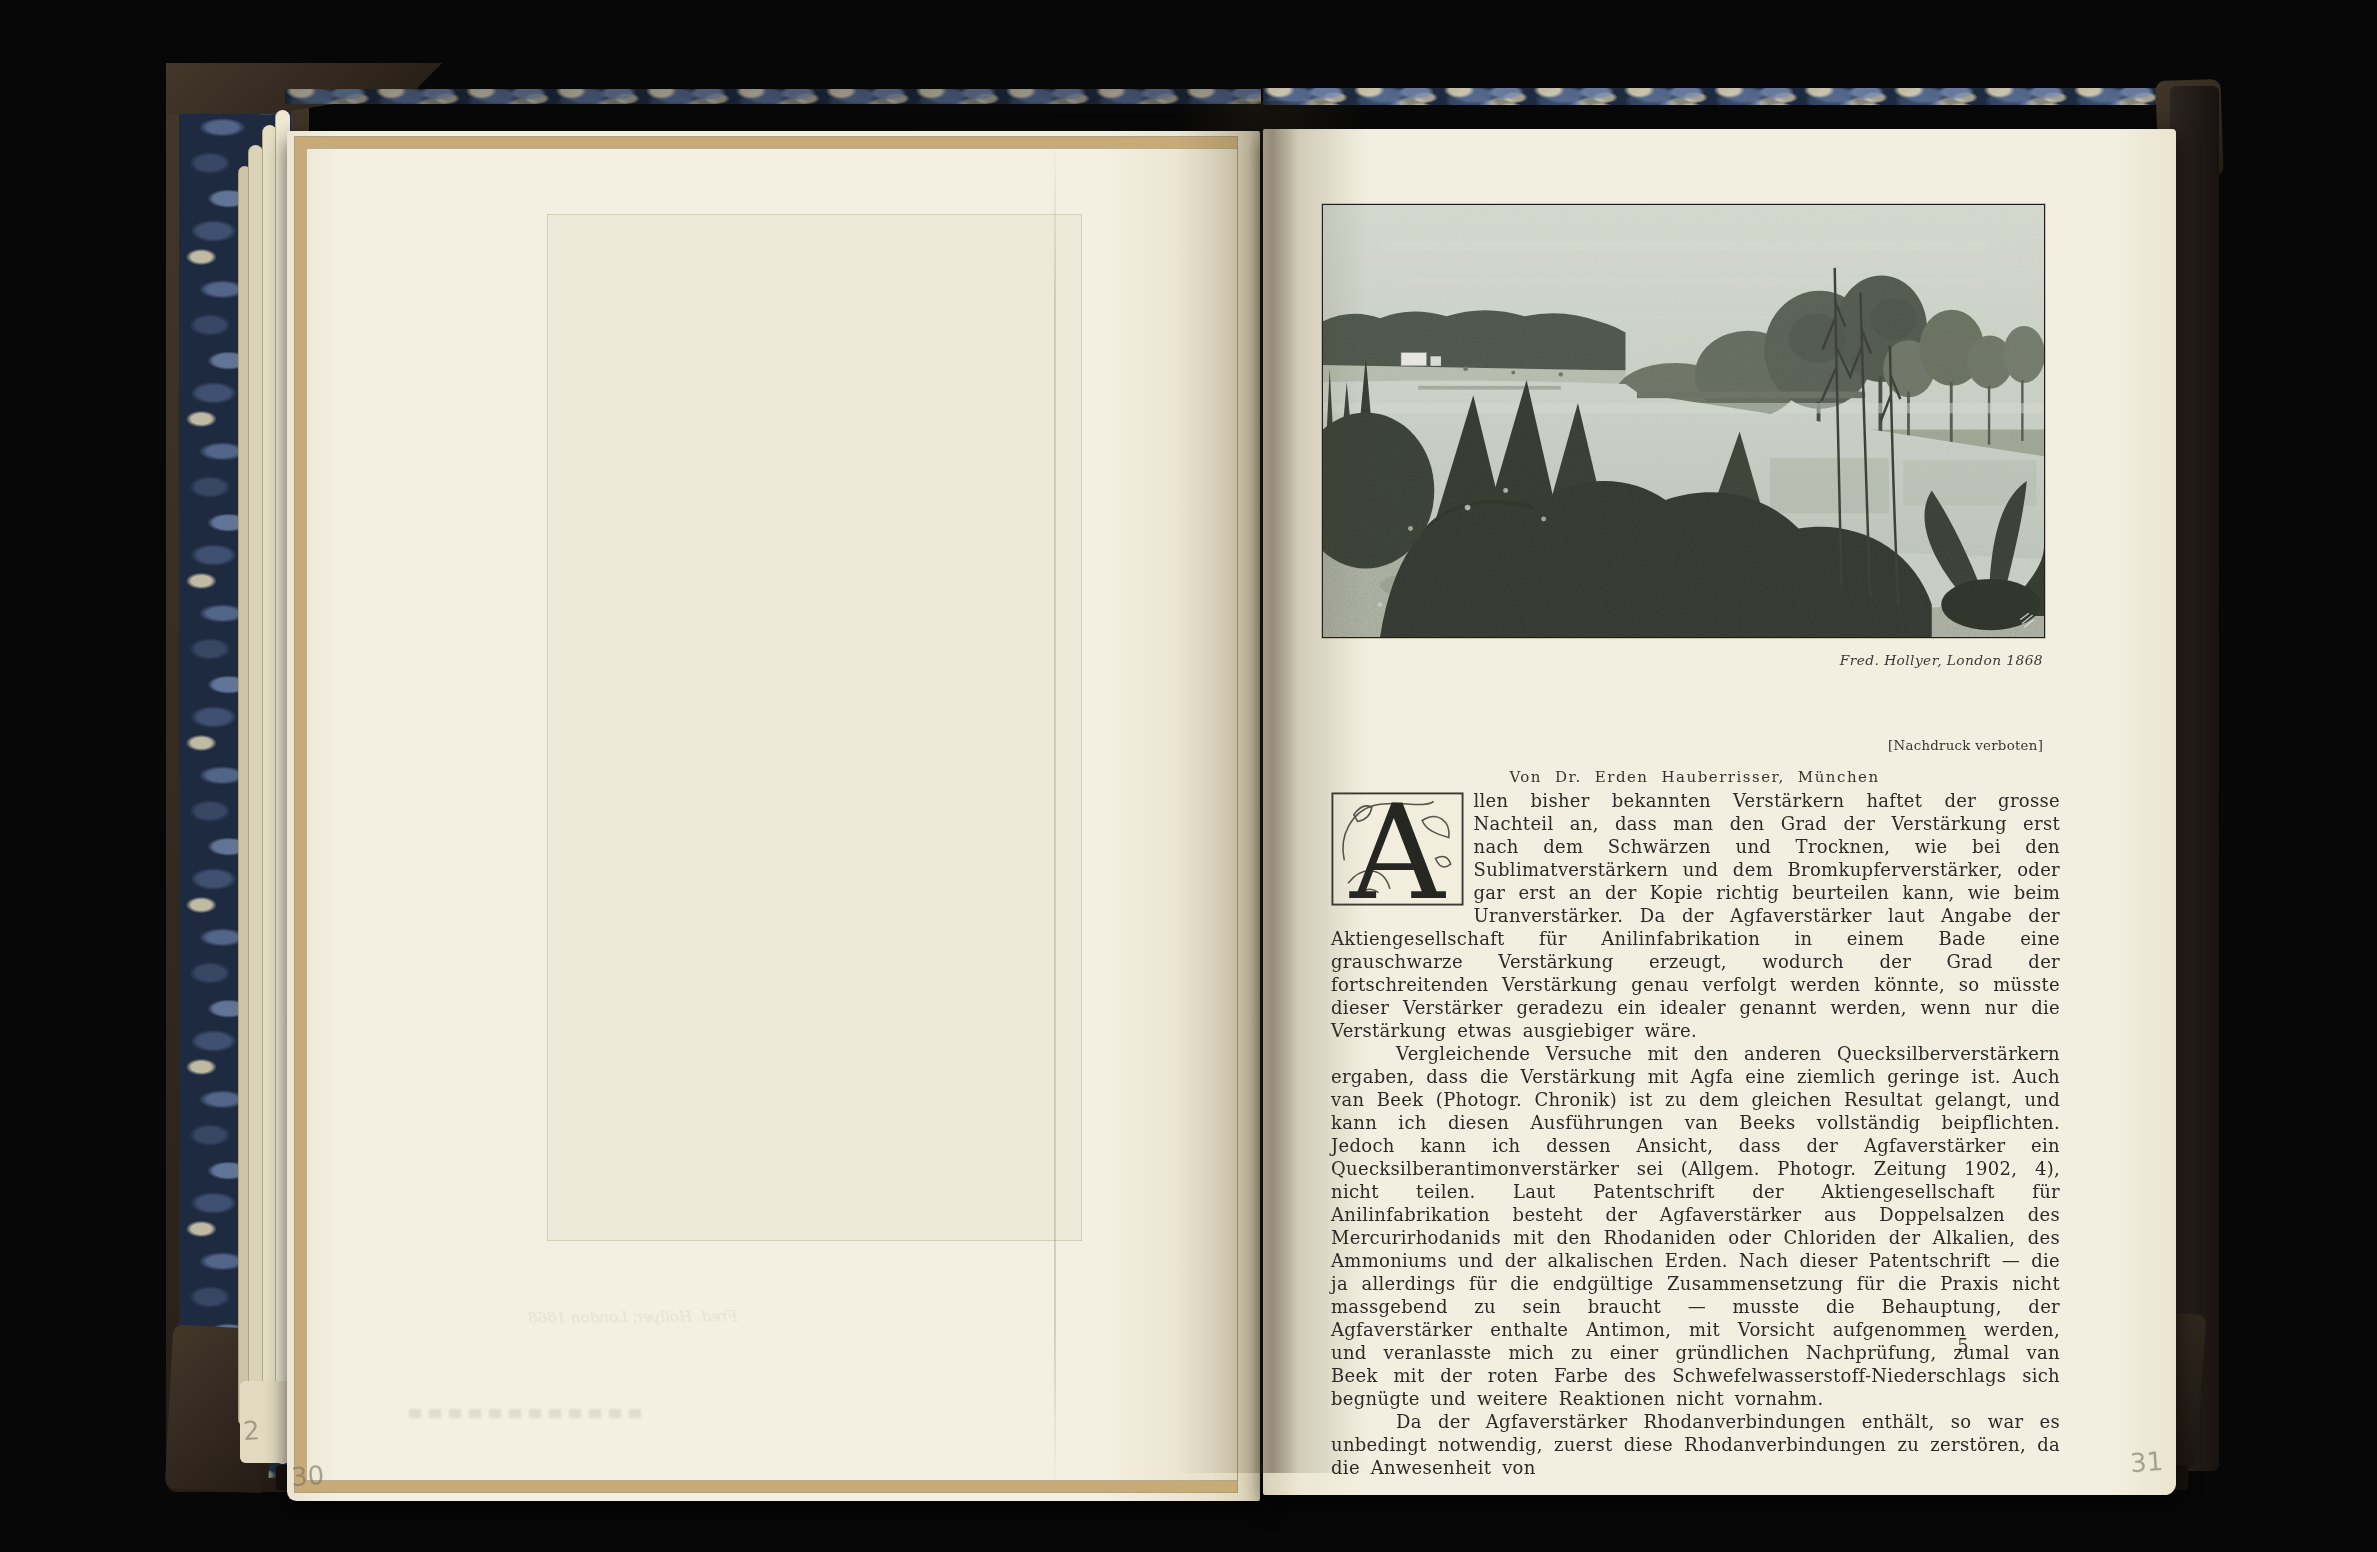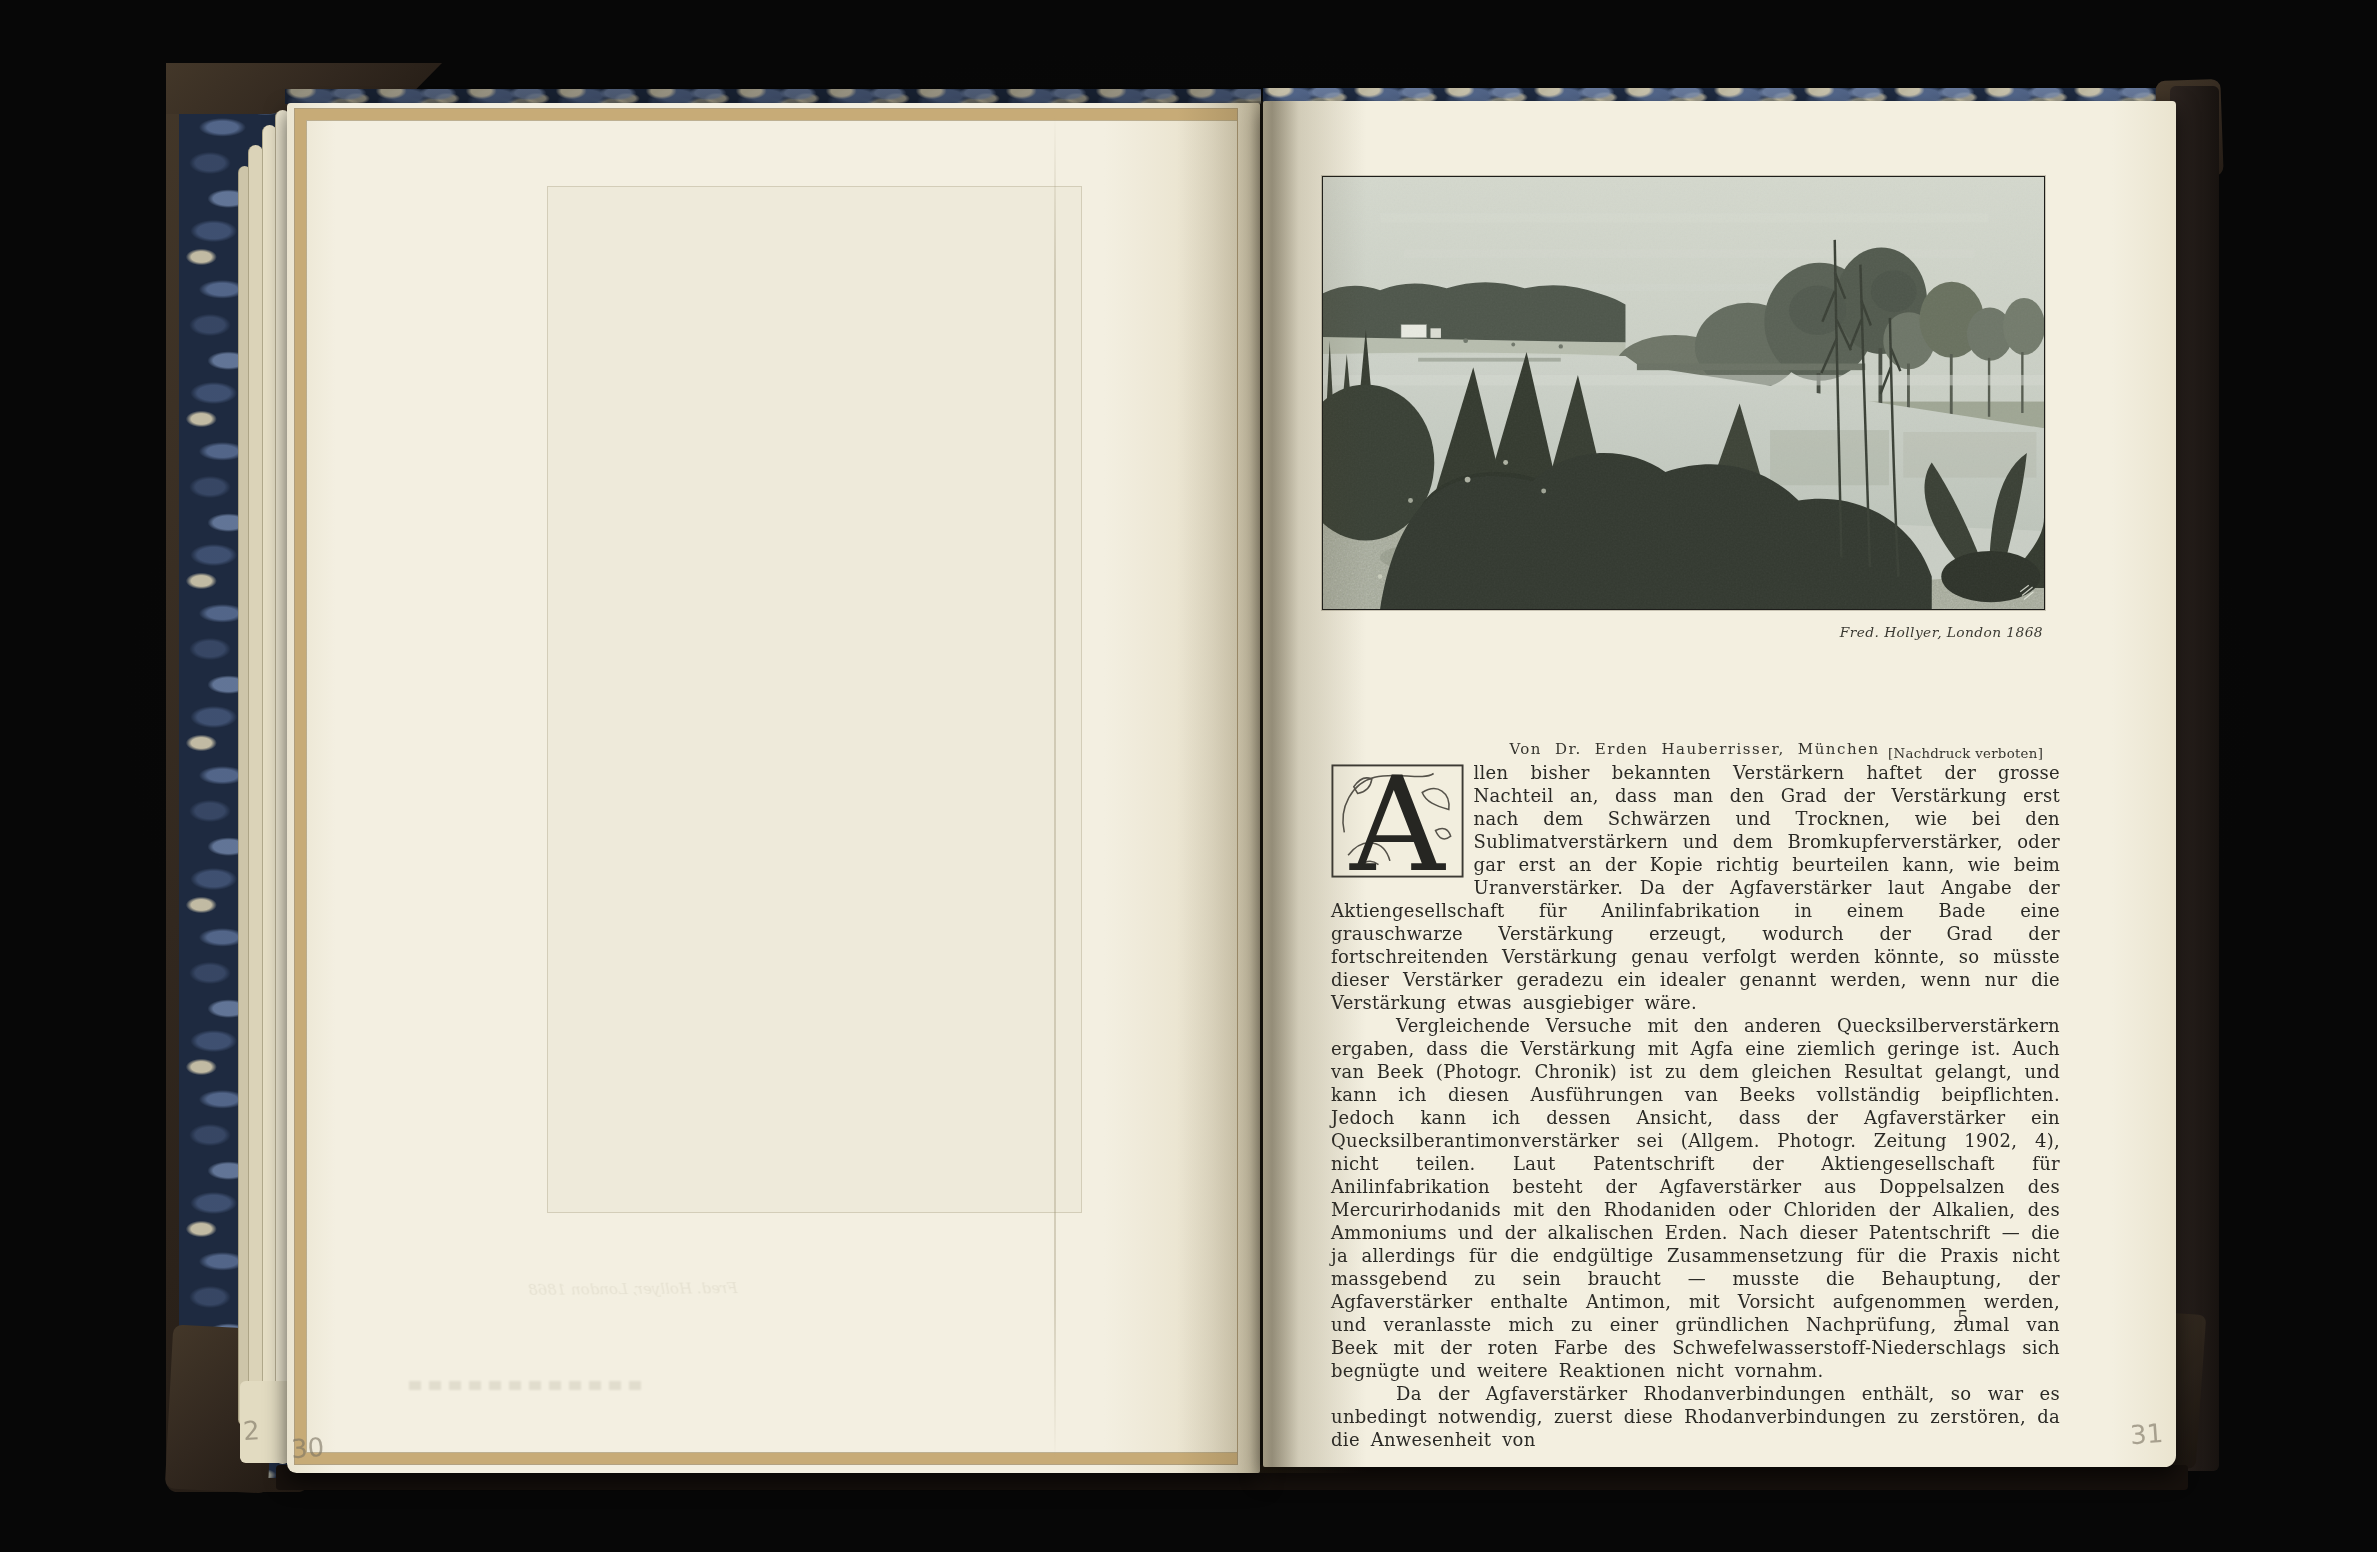--- a/index.html
+++ b/index.html
@@ -20,21 +20,21 @@
       radial-gradient(ellipse 27px 11.4px at 65% 60%, rgba(202,196,166,.6)  0 40%, transparent 62%),
       radial-gradient(ellipse 34px 15px at 40% 72%, rgba(110,130,165,.85) 0 45%, transparent 62%),
       radial-gradient(ellipse 23px 9.5px at 75% 82%, rgba(222,212,180,.75) 0 40%, transparent 62%),
       radial-gradient(ellipse 36px 17px at 28% 92%, rgba(66,84,118,.9)    0 45%, transparent 65%);
     background-size:124px 162px;background-repeat:repeat;
   }
   .marble-strip{background-size:90px 25px;}
   .leather{background:linear-gradient(135deg,#433729 0%,#32281f 55%,#241c15 100%);}
 
   
-  .page{background:#f2eede;box-shadow:0 9.5px 21px rgba(0,0,0,.65);}
+  .page{background:#f2eede;box-shadow:0 9.5px 21px rgba(0,0,0,.65);margin-top:28px;}
   #left-page{
     background:linear-gradient(90deg,#eae4d0 0%,#f3efe1 5%,#f3efe1 84%,#e8e1cb 95%,#d9d0b5 100%);
     border-radius:3.8px 1.9px 1.9px 9.5px;}
   #right-page{
     background:linear-gradient(90deg,#d8d0b6 0%,#ece7d4 4%,#f3efe0 11%,#f3efe0 93%,#eae4cf 100%);
     border-radius:1.9px 3.8px 11.4px 1.9px;}
   .stack{border-left:1px solid rgba(148,138,108,.65);border-radius:7.6px;}
 
   .mount-frame{position:absolute;left:7.6px;top:5.7px;bottom:9.5px;right:23px;
     border:11.4px solid #c7ab77;border-right:none;
@@ -225,21 +225,21 @@
           <path d="M733,436 l9,-7 m-7,11 l11,-9 m-9,13 l10,-8"></path>
         </g>
 
         <rect x="0" y="0" width="758" height="454" fill="#ffffff" filter="url(#grain)" opacity="0.10"></rect>
       </svg>
     </div>
 
     <div class="abs caption" style="left:371px;top:523px;width:409px;">Fred. Hollyer, London 1868</div>
 
     <div class="abs byline" style="left:68px;top:639px;width:727px;">Von Dr. Erden Hauberrisser, München</div>
-    <div class="abs notice" style="left:625px;top:645px;">[Nachdruck verboten]</div>
+    <div class="abs notice" style="left:625px;top:609px;">[Nachdruck verboten]</div>
 
     <div class="abs body-col" style="left:68px;top:660px;">
       <p>
         <span class="dropcap">
           <svg width="133" height="114" viewBox="0 0 140 120" style="font-size:19px">
             <rect x="1.5" y="1.5" width="137" height="117" fill="#f2eede" stroke="#3c3a34" stroke-width="2"></rect>
             <g stroke="#55524a" stroke-width="1.6" fill="none">
               <path d="M14,72 C8,46 22,20 46,14 C70,8 96,18 108,10"></path>
               <path d="M18,96 C34,76 56,80 62,102"></path>
               <path d="M96,30 C112,20 126,30 124,48 C110,44 100,40 96,30 Z"></path>

